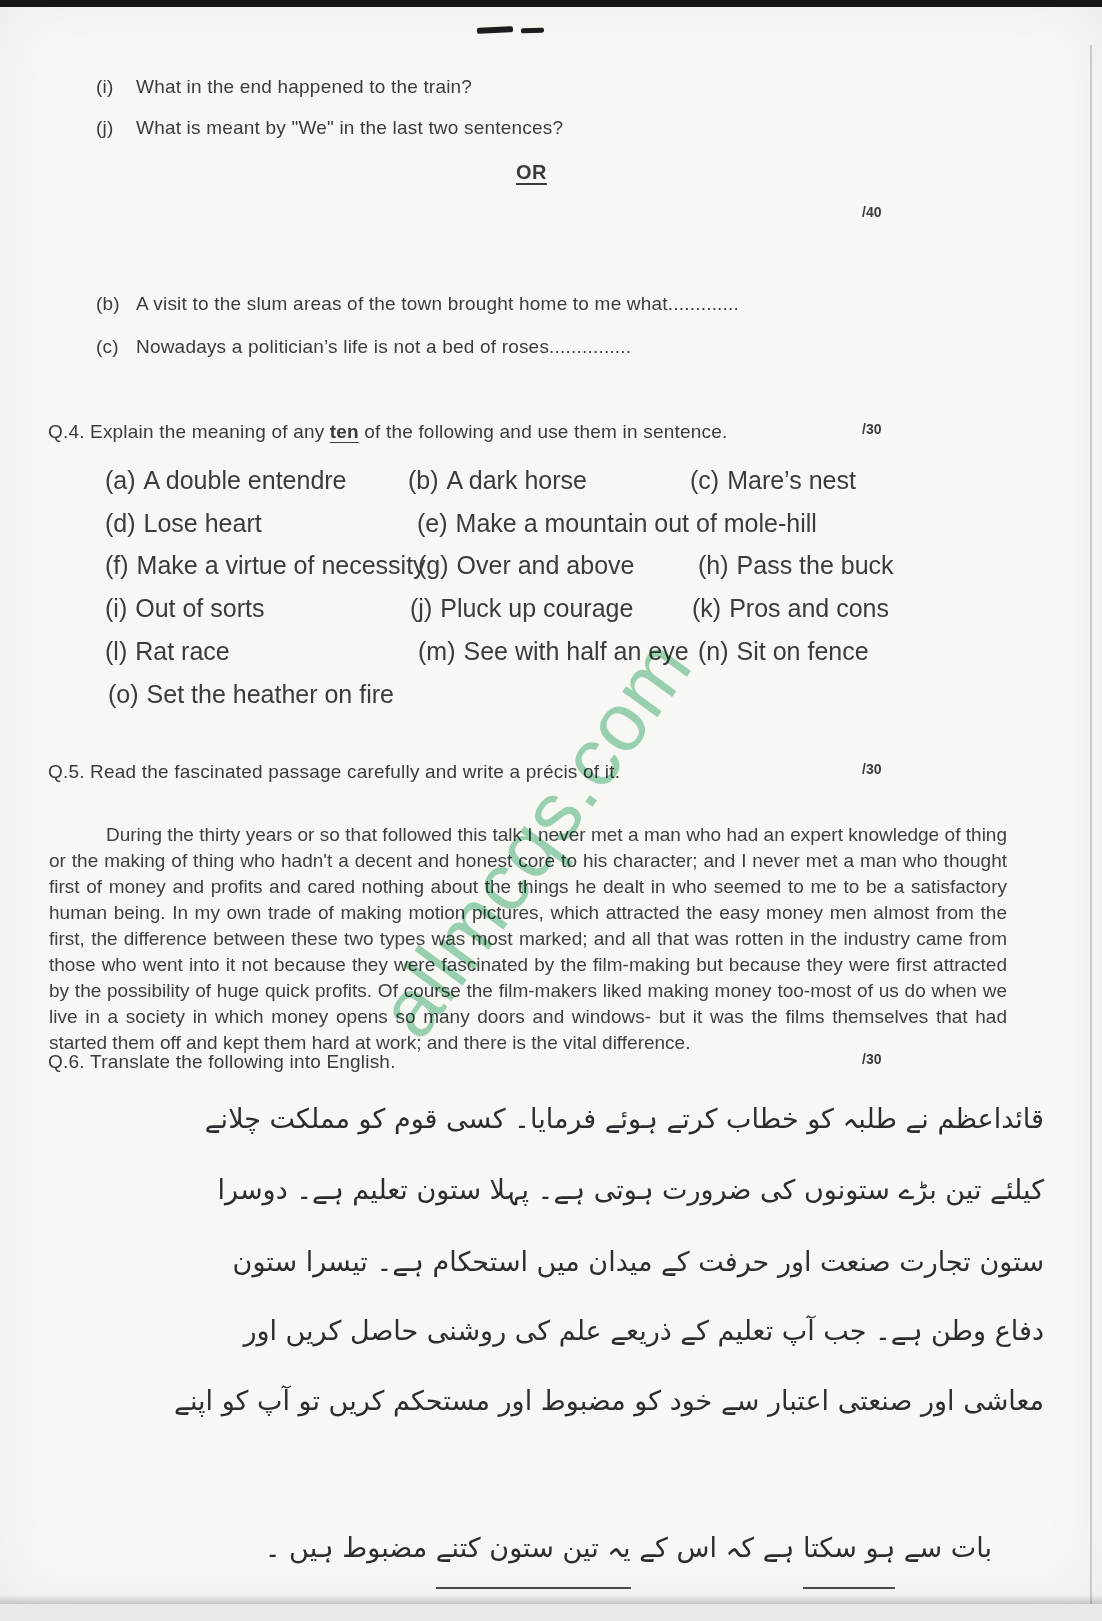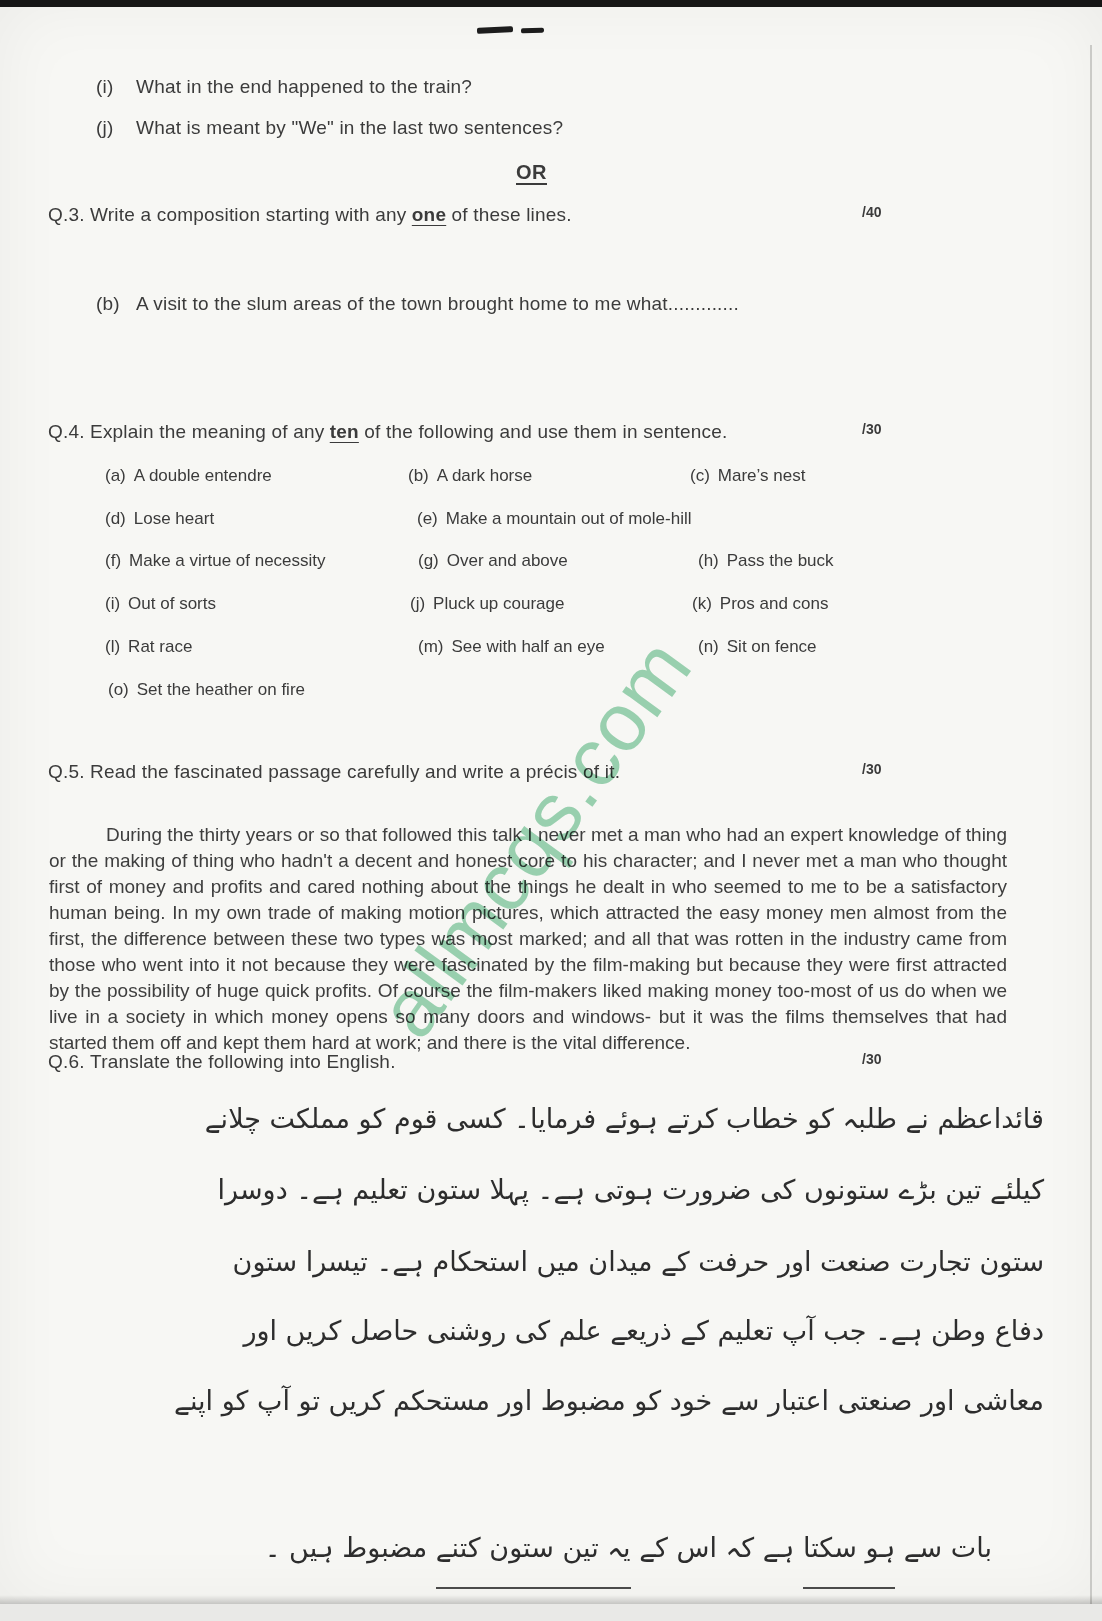--- a/index.html
+++ b/index.html
@@ -22,21 +22,21 @@
       690px 300px 0 1px #c6c6c0, 1035px 465px 0 1.2px #b5b5b0, 150px 700px 0 1px #c6c6c0,
       540px 612px 0 1px #c9c9c3, 990px 760px 0 1px #c2c2bc, 330px 1060px 0 1px #c6c6c0,
       1045px 1235px 0 1.2px #bdbdb8, 120px 1480px 0 1px #c2c2bc, 610px 180px 0 1px #cccccac;
   }
   .t { position:absolute; font-size:19px; letter-spacing:.2px; white-space:nowrap; }
   .marks { position:absolute; left:862px; font-weight:bold; font-size:14px; }
   .sp { margin-right:.28em; }
   .em { font-weight:bold; text-decoration:underline; text-underline-offset:4px; }
   .olabel { display:inline-block; width:40px; }
   .or { font-size:20px; font-weight:bold; text-decoration:underline; text-underline-offset:4px; letter-spacing:.5px; }
-  .q4item { position:absolute; font-size:17px; white-space:nowrap; }
+  .q4item { position:absolute; font-size:25px; white-space:nowrap; }
   .q4item .lb { margin-right:8px; }
   .passage {
     position:absolute; top:803px; left:49px; width:958px;
     font-size:19px; line-height:26px; text-align:justify; text-indent:57px;
     color:#3e3e3e;
   }
   .urdu {
     position:absolute; right:58px; direction:rtl; white-space:nowrap;
     font-family:"DejaVu Sans", sans-serif; font-size:27px; color:#2d2d2d;
     letter-spacing:0;
@@ -64,27 +64,27 @@
 
   <div class="t" style="top:76px; left:96px;">
     <span class="olabel">(i)</span><span>What in the end happened to the train?</span>
   </div>
   <div class="t" style="top:117px; left:96px;">
     <span class="olabel">(j)</span><span>What is meant by "We" in the last two sentences?</span>
   </div>
 
   <div class="t or" style="top:161px; left:516px;">OR</div>
 
-  <div class="t" style="top:204px; left:48px;">
-    <span class="sp">Q.3.</span><span class="sp">Write a composition starting with any</span><span class="em sp">one</span><span>of these lines.</span>
-  </div>
   <div class="marks" style="top:204px;">/40</div>
 
   <div class="t" style="top:293px; left:96px;">
     <span class="olabel">(b)</span><span>A visit to the slum areas of the town brought home to me what.............</span>
+  </div>
+  <div class="t" style="top:336px; left:96px;">
+    <span class="olabel">(c)</span><span>Nowadays a politician’s life is not a bed of roses...............</span>
   </div>
 
   <div class="t" style="top:421px; left:48px;">
     <span class="sp">Q.4.</span><span class="sp">Explain the meaning of any</span><span class="em sp">ten</span><span>of the following and use them in sentence.</span>
   </div>
   <div class="marks" style="top:421px;">/30</div>
 
   <div class="q4item" style="top:466px; left:105px;"><span class="lb">(a)</span><span>A double entendre</span></div>
   <div class="q4item" style="top:466px; left:408px;"><span class="lb">(b)</span><span>A dark horse</span></div>
   <div class="q4item" style="top:466px; left:690px;"><span class="lb">(c)</span><span>Mare’s nest</span></div>

